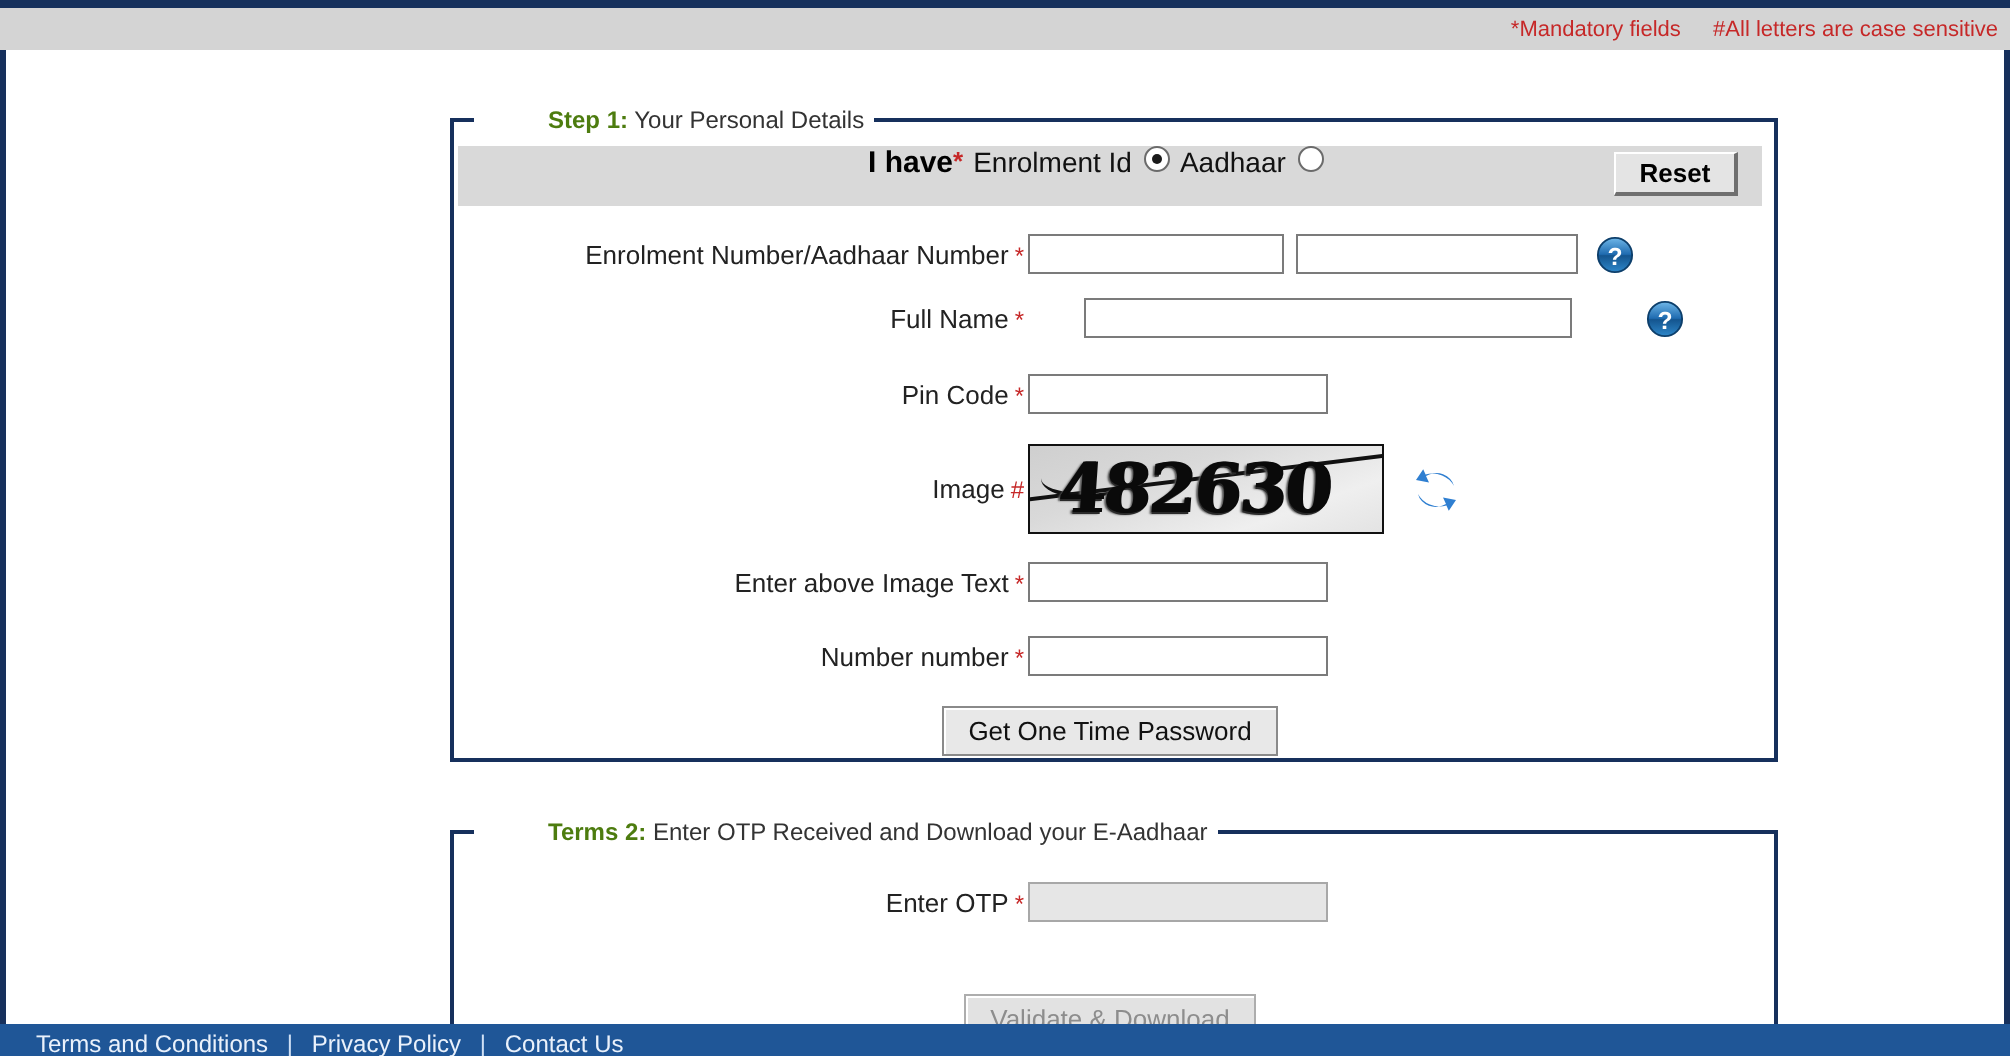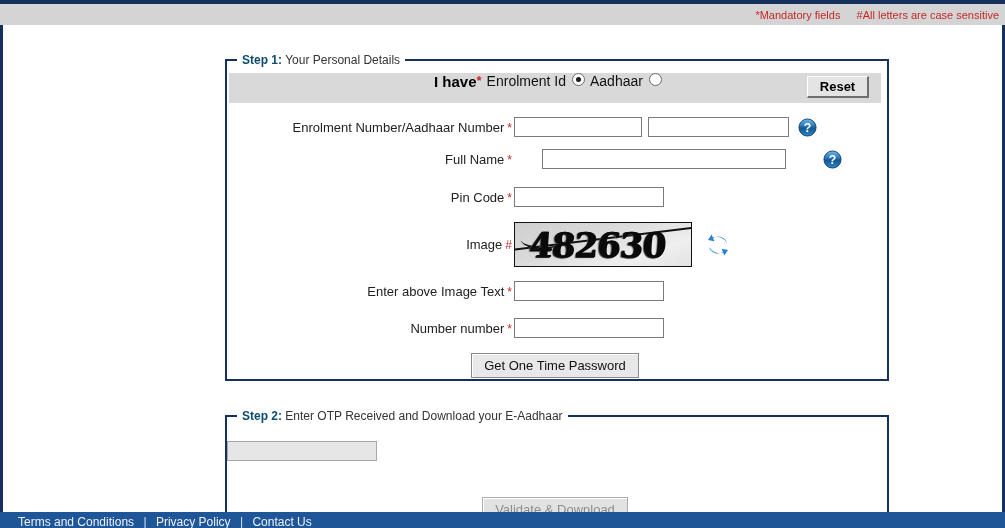--- a/index.html
+++ b/index.html
@@ -67,21 +67,22 @@
     border: 2px solid #16305c;
     background: #ffffff;
   }
   fieldset.step > legend {
     margin-left: 10px;
     padding: 0 5px;
     font-size: 12px;
     color: #333333;
   }
   fieldset.step > legend b {
-    color: #0c4a6e;
+    color: #4d7c0f;
+    margin-left: 32px;
   }
   #step1 {
     left: 222px;
     top: 28px;
     width: 660px;
     height: 324px;
   }
   #step2 {
     left: 222px;
     top: 384px;
@@ -393,23 +394,24 @@
         <span class="lbl"><span>Number number</span><span class="req">*</span></span>
         <input class="fld w150" type="text" value="" style="">
       </div>
 
       <div class="center-btn" style="top:286px;">
         <button class="btn">Get One Time Password</button>
       </div>
     </fieldset>
 
     <fieldset class="step" id="step2">
-      <legend><b>Step 2:</b><span> Enter OTP Received and Download your E-Aadhaar</span></legend>
+      <legend><b>Terms 2:</b><span> Enter OTP Received and Download your E-Aadhaar</span></legend>
 
       <div class="row" style="top:18px;">
+        <span class="lbl"><span>Enter OTP</span><span class="req">*</span></span>
         <input class="fld w150 disabled" type="text" disabled="" value="" style="">
       </div>
 
       <div class="center-btn" style="top:74px;">
         <button class="btn disabled" disabled="">Validate &amp; Download</button>
       </div>
     </fieldset>
 
   </div>
 

